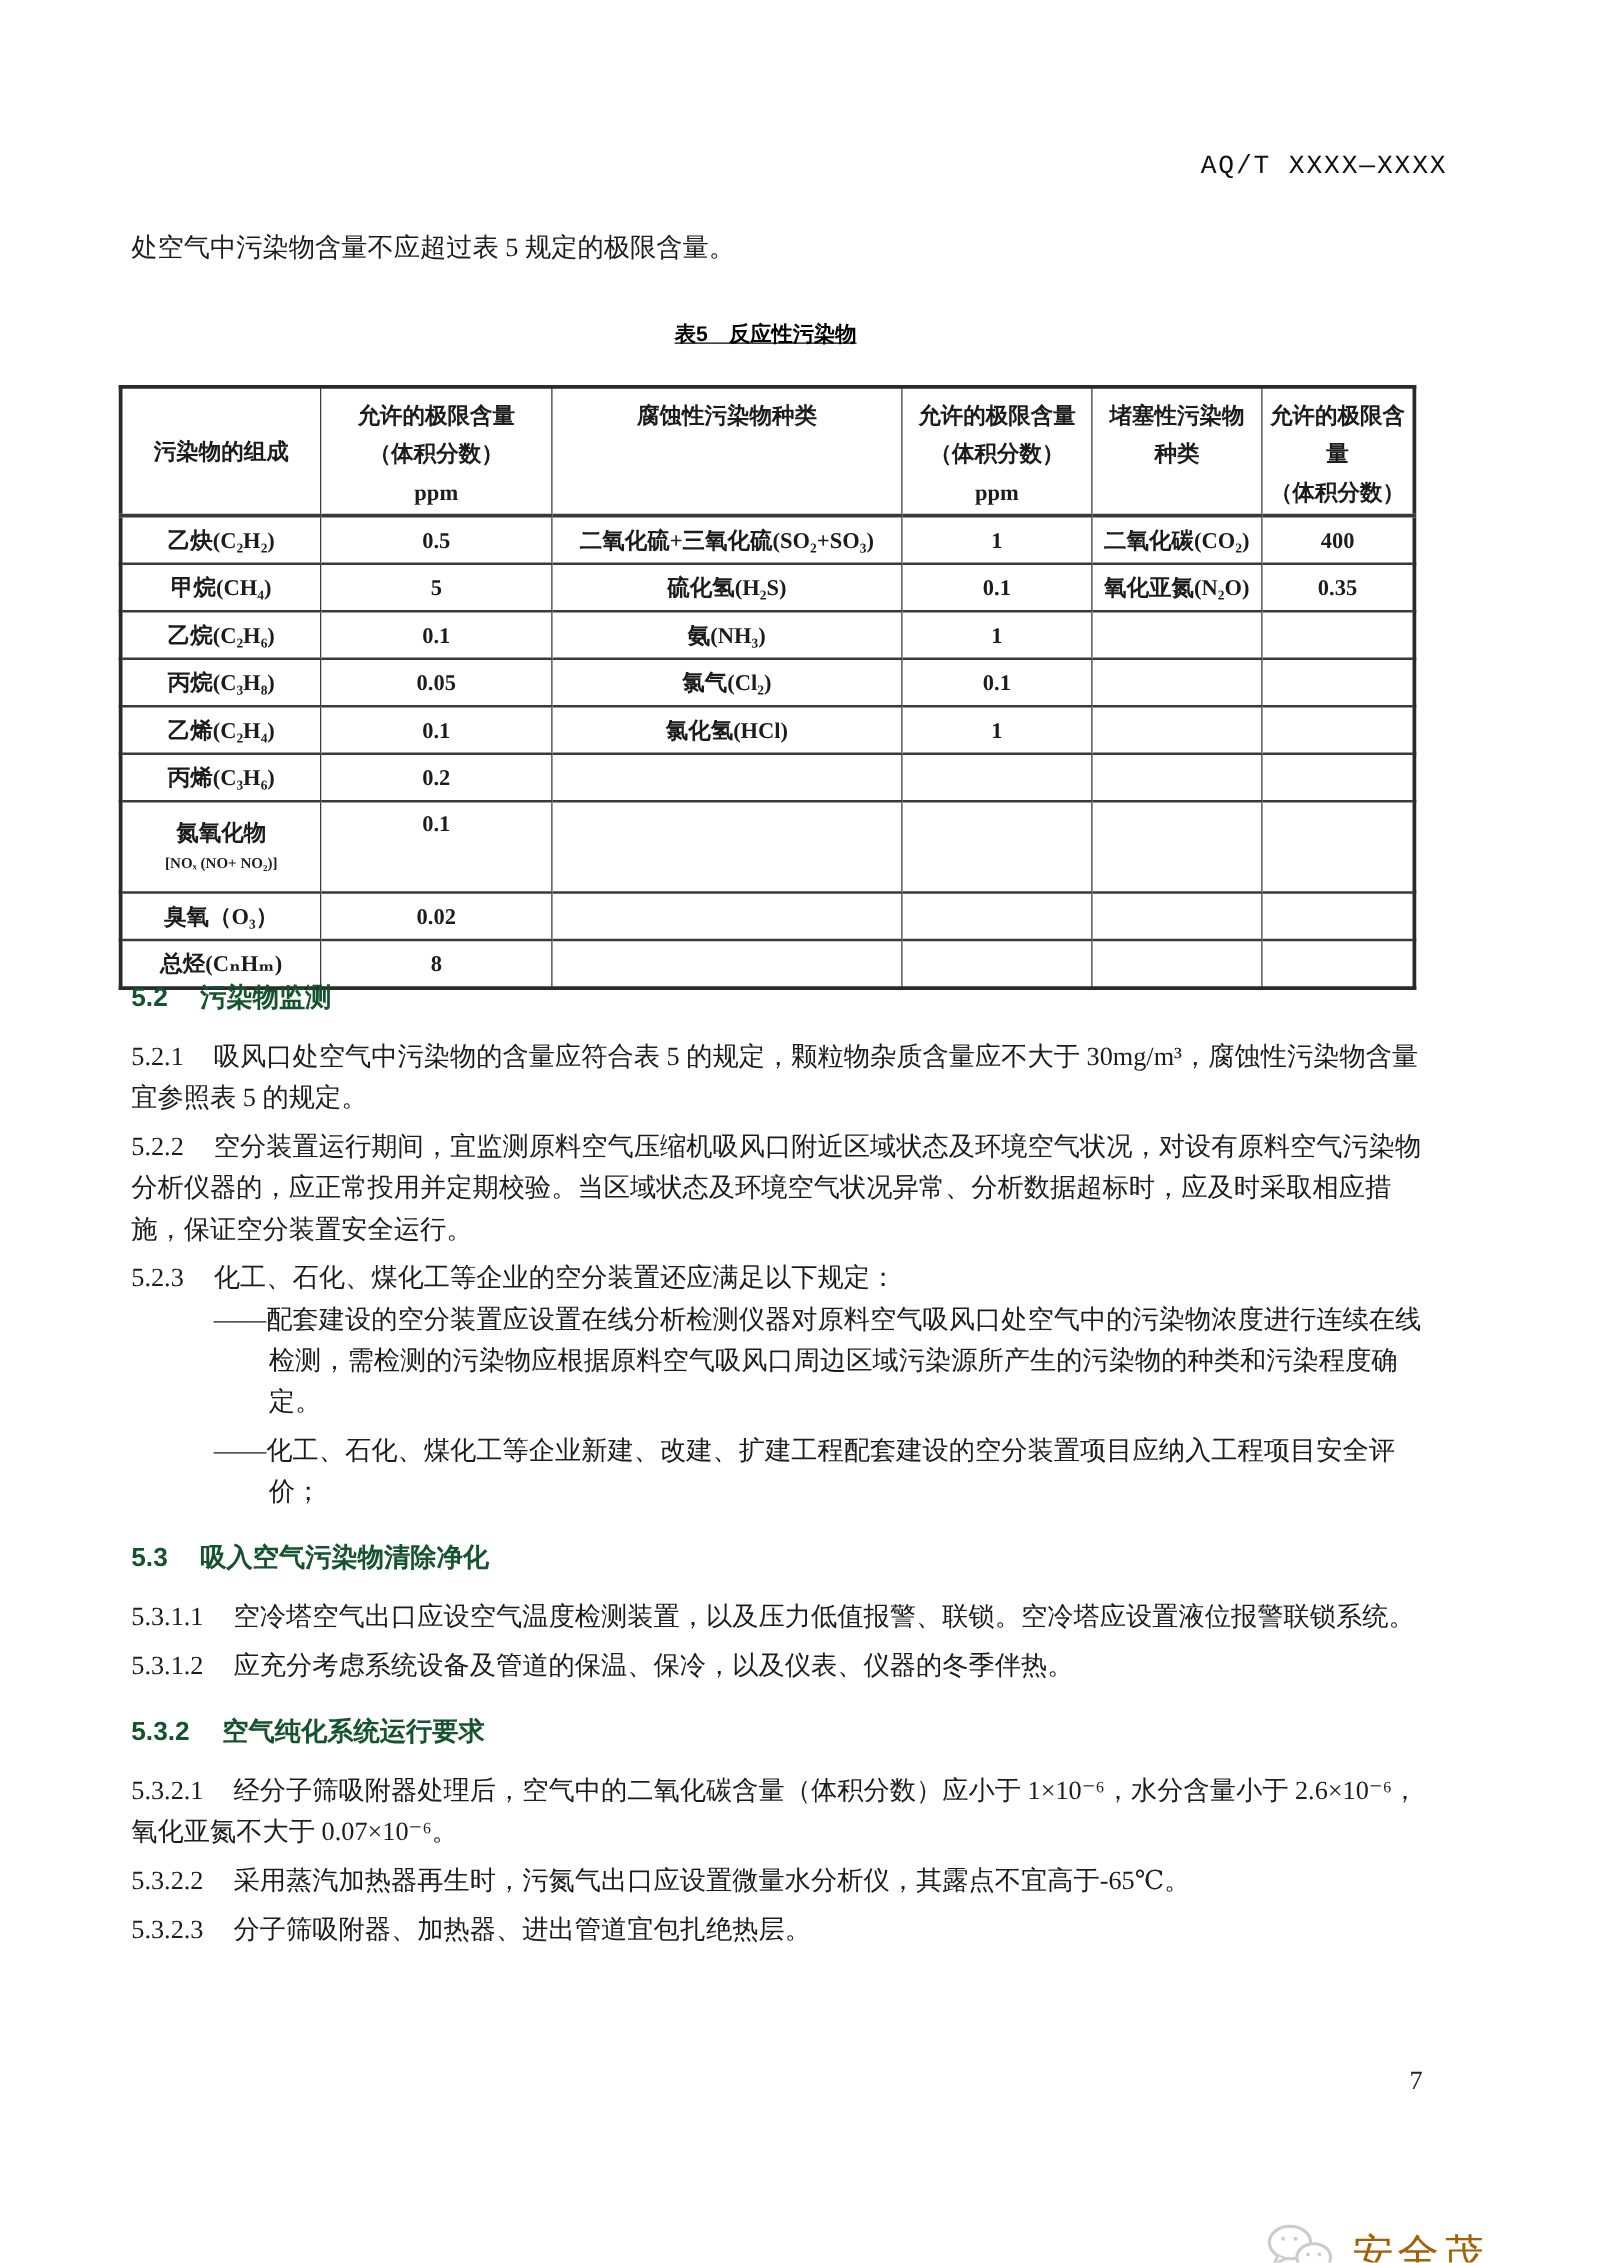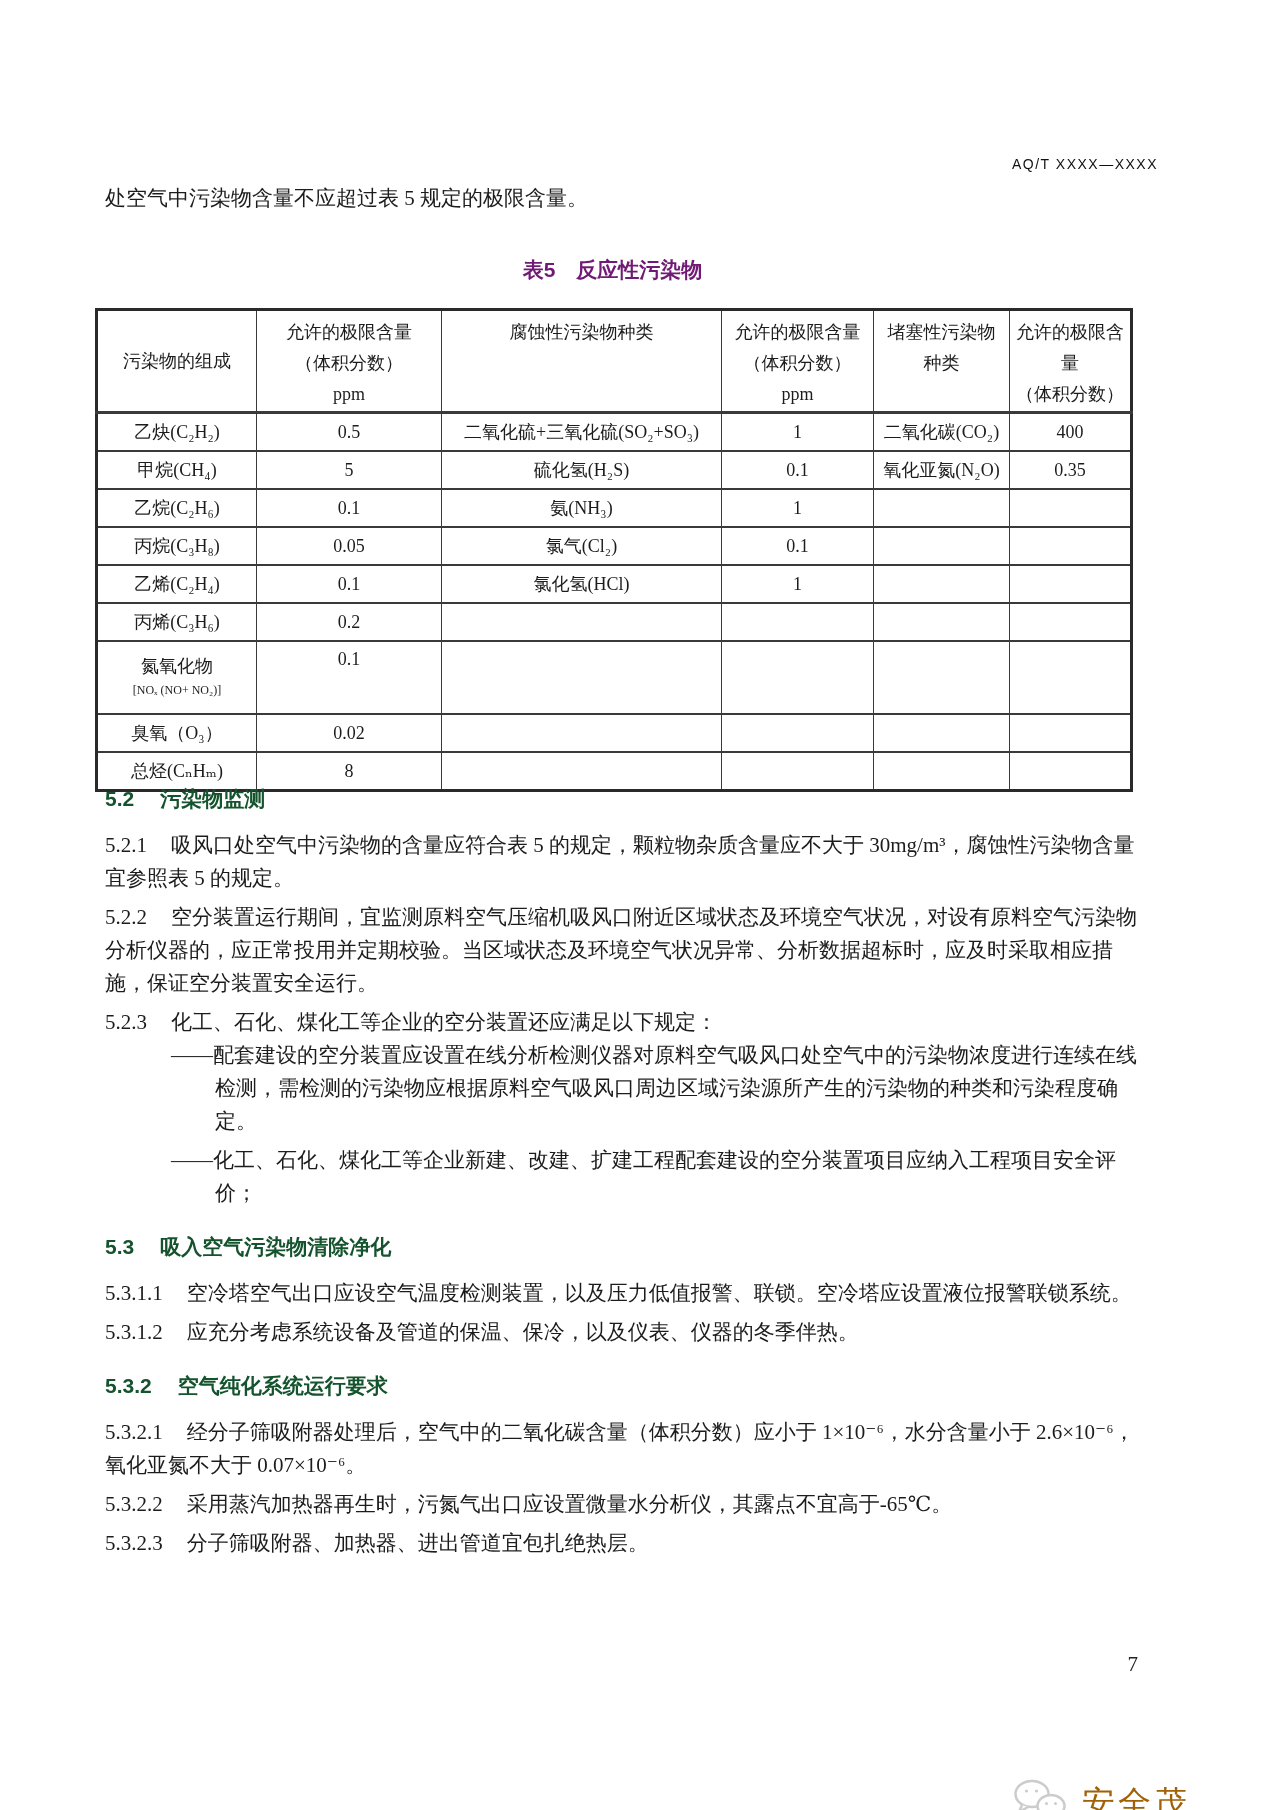--- a/index.html
+++ b/index.html
@@ -3,43 +3,43 @@
 <meta charset="utf-8">
 <style>
   html,body{margin:0;padding:0;}
   body{
     width:1280px;height:1810px;background:#ffffff;position:relative;
     font-family:"Liberation Serif","DejaVu Serif",serif;color:#1c1c1c;
     overflow:hidden;
   }
 
   .doc-code{
-    position:absolute;top:156px;right:122px;
-    font-family:Liberation Sans, sans-serif;
-    font-size:14px;letter-spacing:1.5px;color:#111;
+    position:absolute;top:122px;right:122px;
+    font-family:Liberation Mono, monospace;
+    font-size:21px;letter-spacing:1.5px;color:#111;
   }
   .intro{
     position:absolute;top:182px;left:105px;right:128px;
     font-size:21px;line-height:33px;
   }
   .tbl-title{
     position:absolute;top:256px;left:95px;width:1035px;
     text-align:center;font-family:"Liberation Sans","DejaVu Sans",sans-serif;
-    font-weight:700;font-size:21px;color:#701a75;
+    font-weight:700;font-size:17px;color:#000000;text-decoration:underline;
   }
   table.t5{
     position:absolute;top:308px;left:95px;width:1035px;
     border-collapse:collapse;table-layout:fixed;
     font-size:18px;color:#1c1c1c;
   }
   table.t5 th,table.t5 td{
     border:1.5px solid #3a3a3a;
     border-top-width:2px;border-bottom-width:2px;
     padding:0 4px;text-align:center;vertical-align:middle;
-    font-weight:normal;overflow:hidden;
+    font-weight:bold;overflow:hidden;
   }
   table.t5{border:3px solid #2a2a2a;}
   table.t5 tr.hdr th{height:100px;border-bottom-width:3px;}
   table.t5 tr.hdr .hlines{display:flex;flex-direction:column;justify-content:flex-start;height:92px;padding-top:4px;}
   table.t5 tr.hdr .hlines div{line-height:31px;}
   table.t5 tr.hdr .hcenter{display:flex;flex-direction:column;justify-content:center;height:92px;}
   table.t5 td{height:36px;}
   table.t5 td.dbl{height:64px;}
   table.t5 td.vtop{vertical-align:top;padding-top:7px;}
   .formula-sub{font-size:12px;line-height:24px;}

